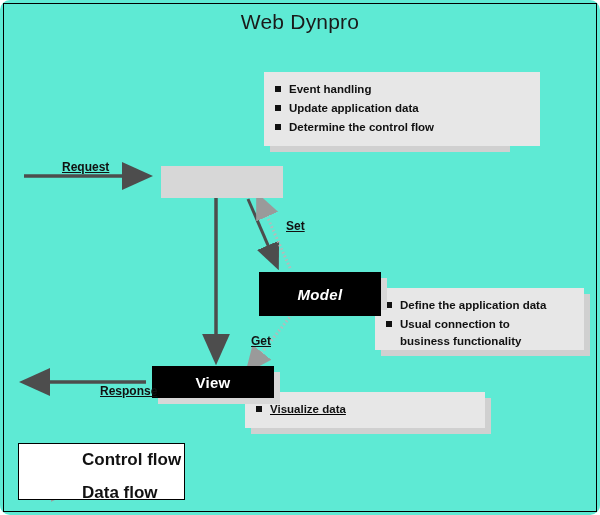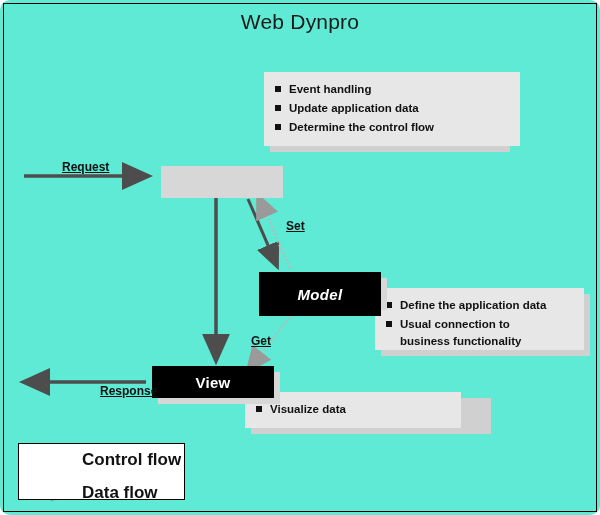--- a/index.html
+++ b/index.html
@@ -89,25 +89,25 @@
   }
   .panel li::before {
     content: "";
     position: absolute;
     left: 0;
     top: 5px;
     width: 6px;
     height: 6px;
     background: #111111;
   }
-  #panel-controller { left: 264px; top: 72px; width: 256px; height: 74px; }
+  #panel-controller { left: 264px; top: 72px; width: 276px; height: 74px; }
   #shadow-panel-controller { left: 270px; top: 78px; width: 240px; height: 74px; }
   #panel-model { left: 375px; top: 288px; width: 209px; height: 62px; }
   #shadow-panel-model { left: 381px; top: 294px; width: 209px; height: 62px; }
-  #panel-view { left: 245px; top: 392px; width: 216px; height: 36px; }
+  #panel-view { left: 245px; top: 392px; width: 240px; height: 36px; text-decoration: underline; }
   #shadow-panel-view { left: 251px; top: 398px; width: 240px; height: 36px; }
 
   
   .edge-label {
     position: absolute;
     font-size: 12px;
     font-weight: bold;
     color: #111111;
     text-decoration: underline;
   }

